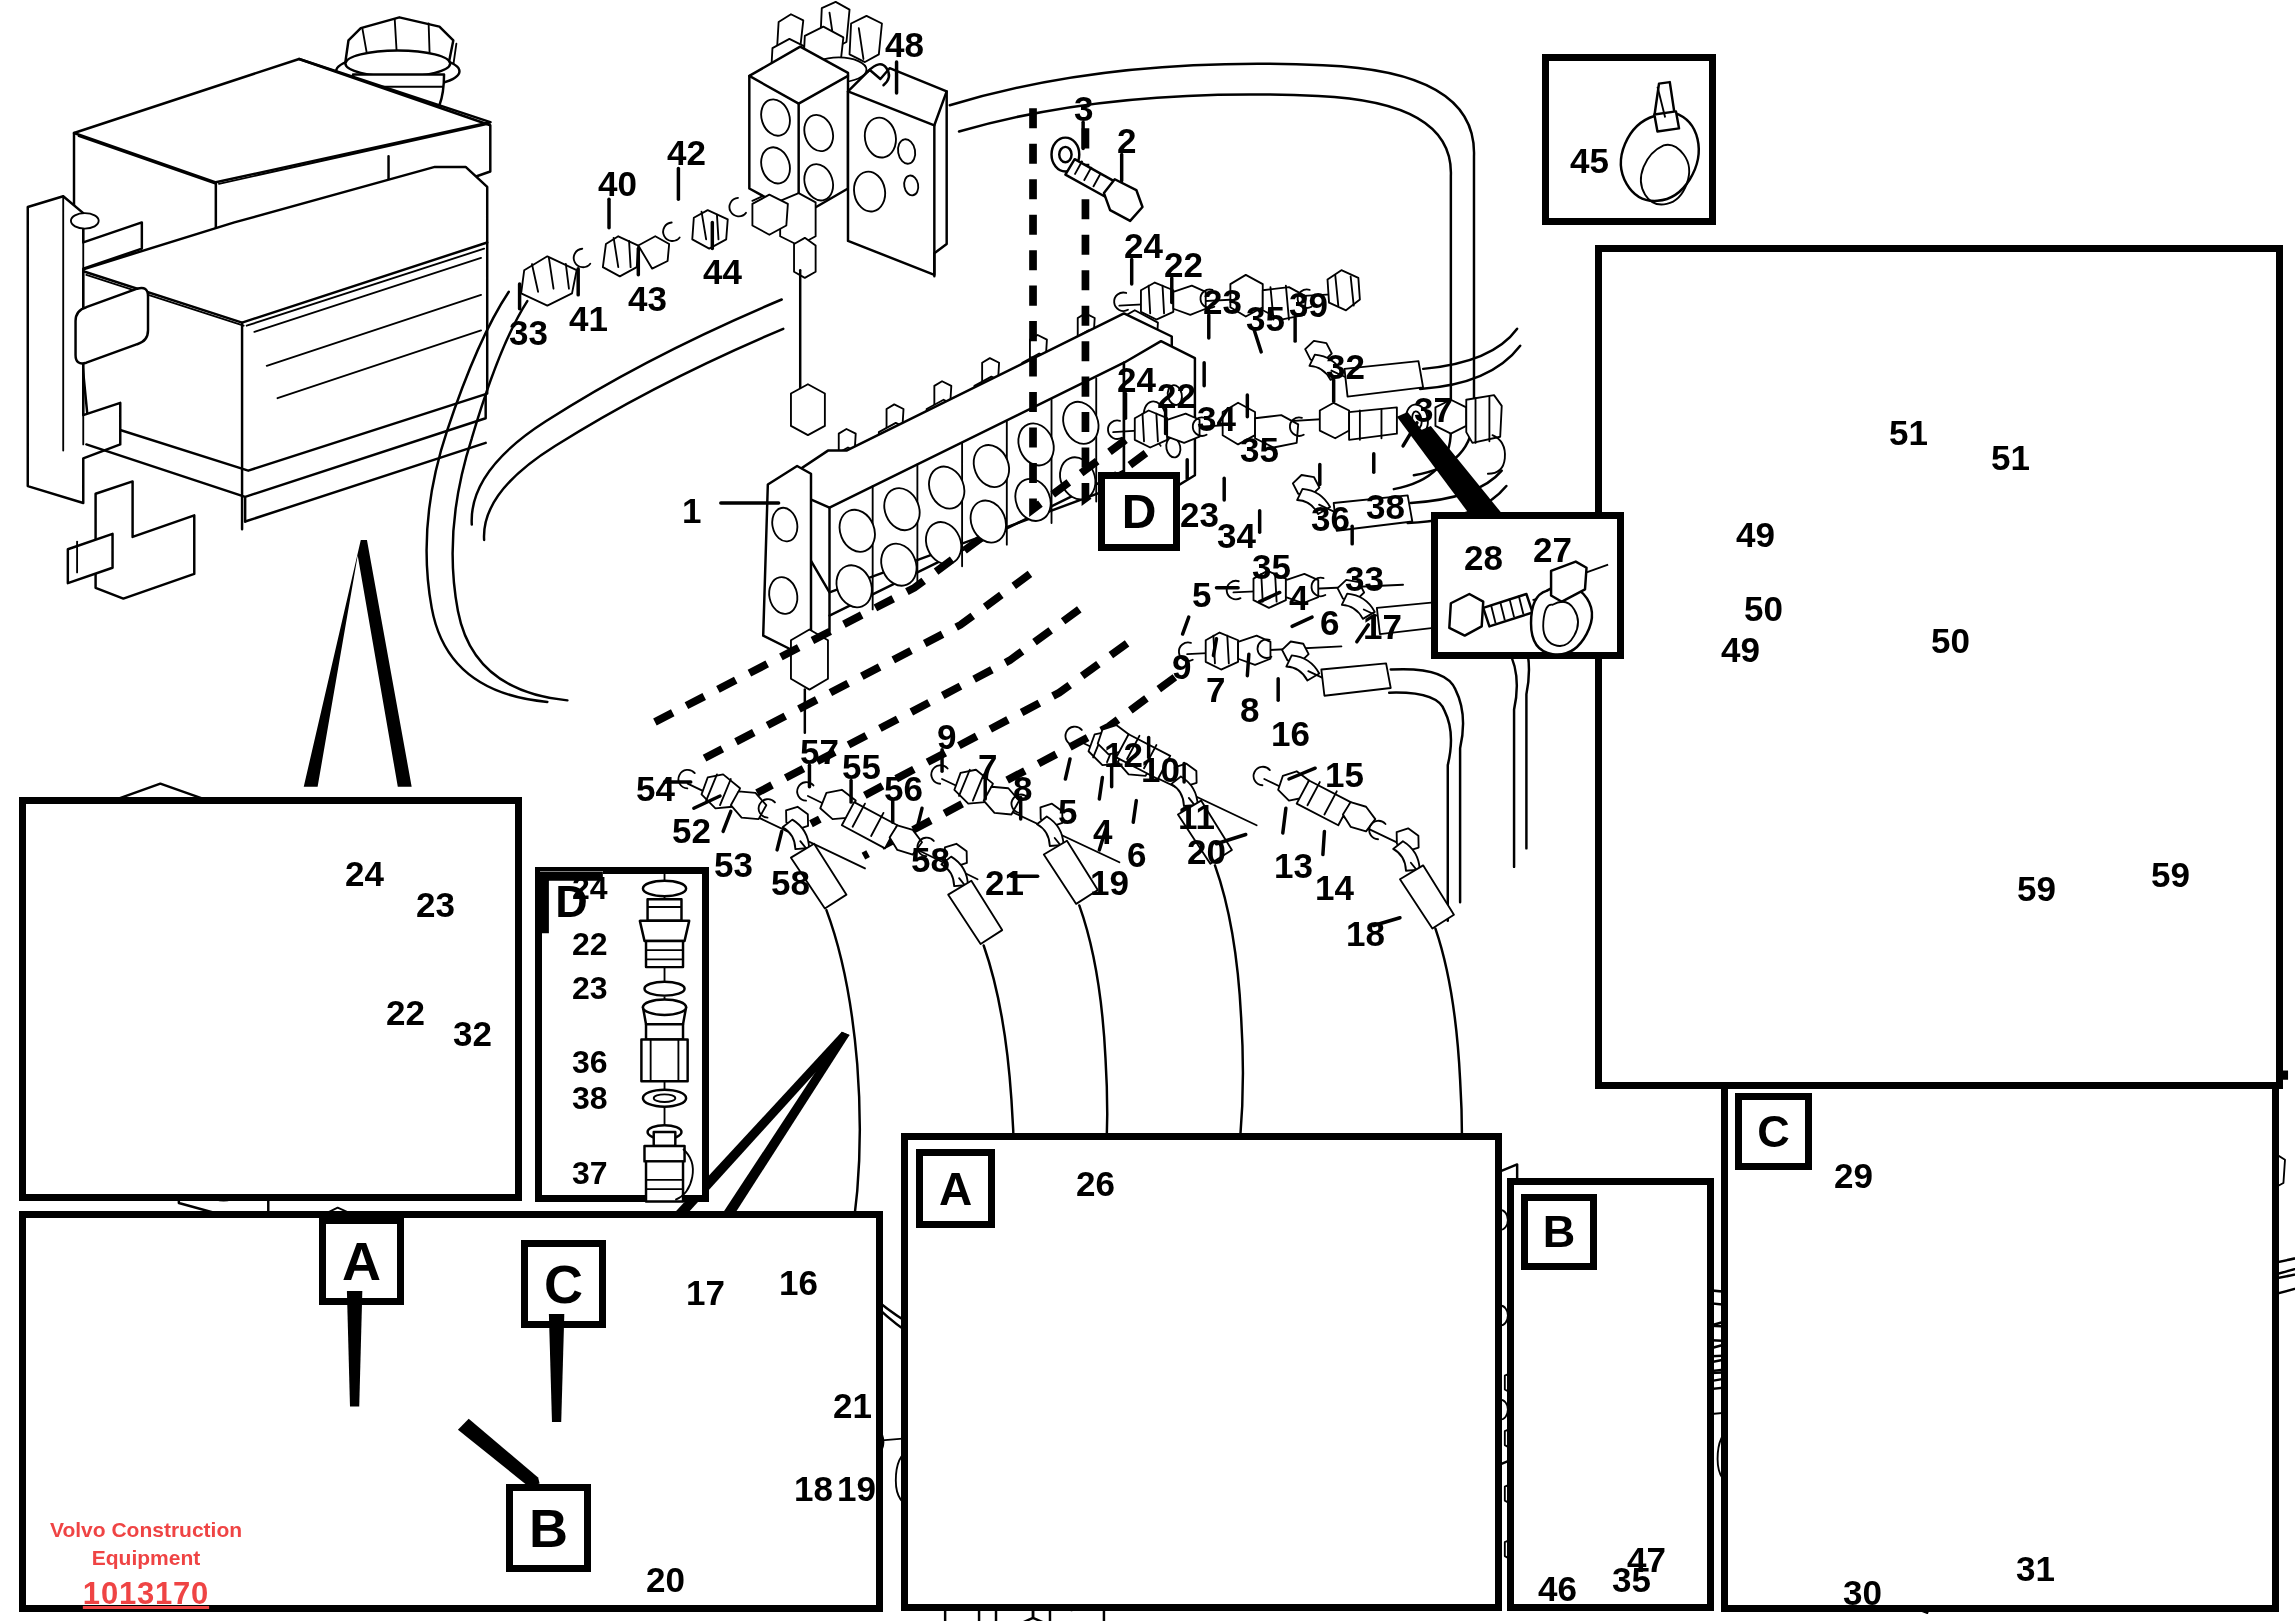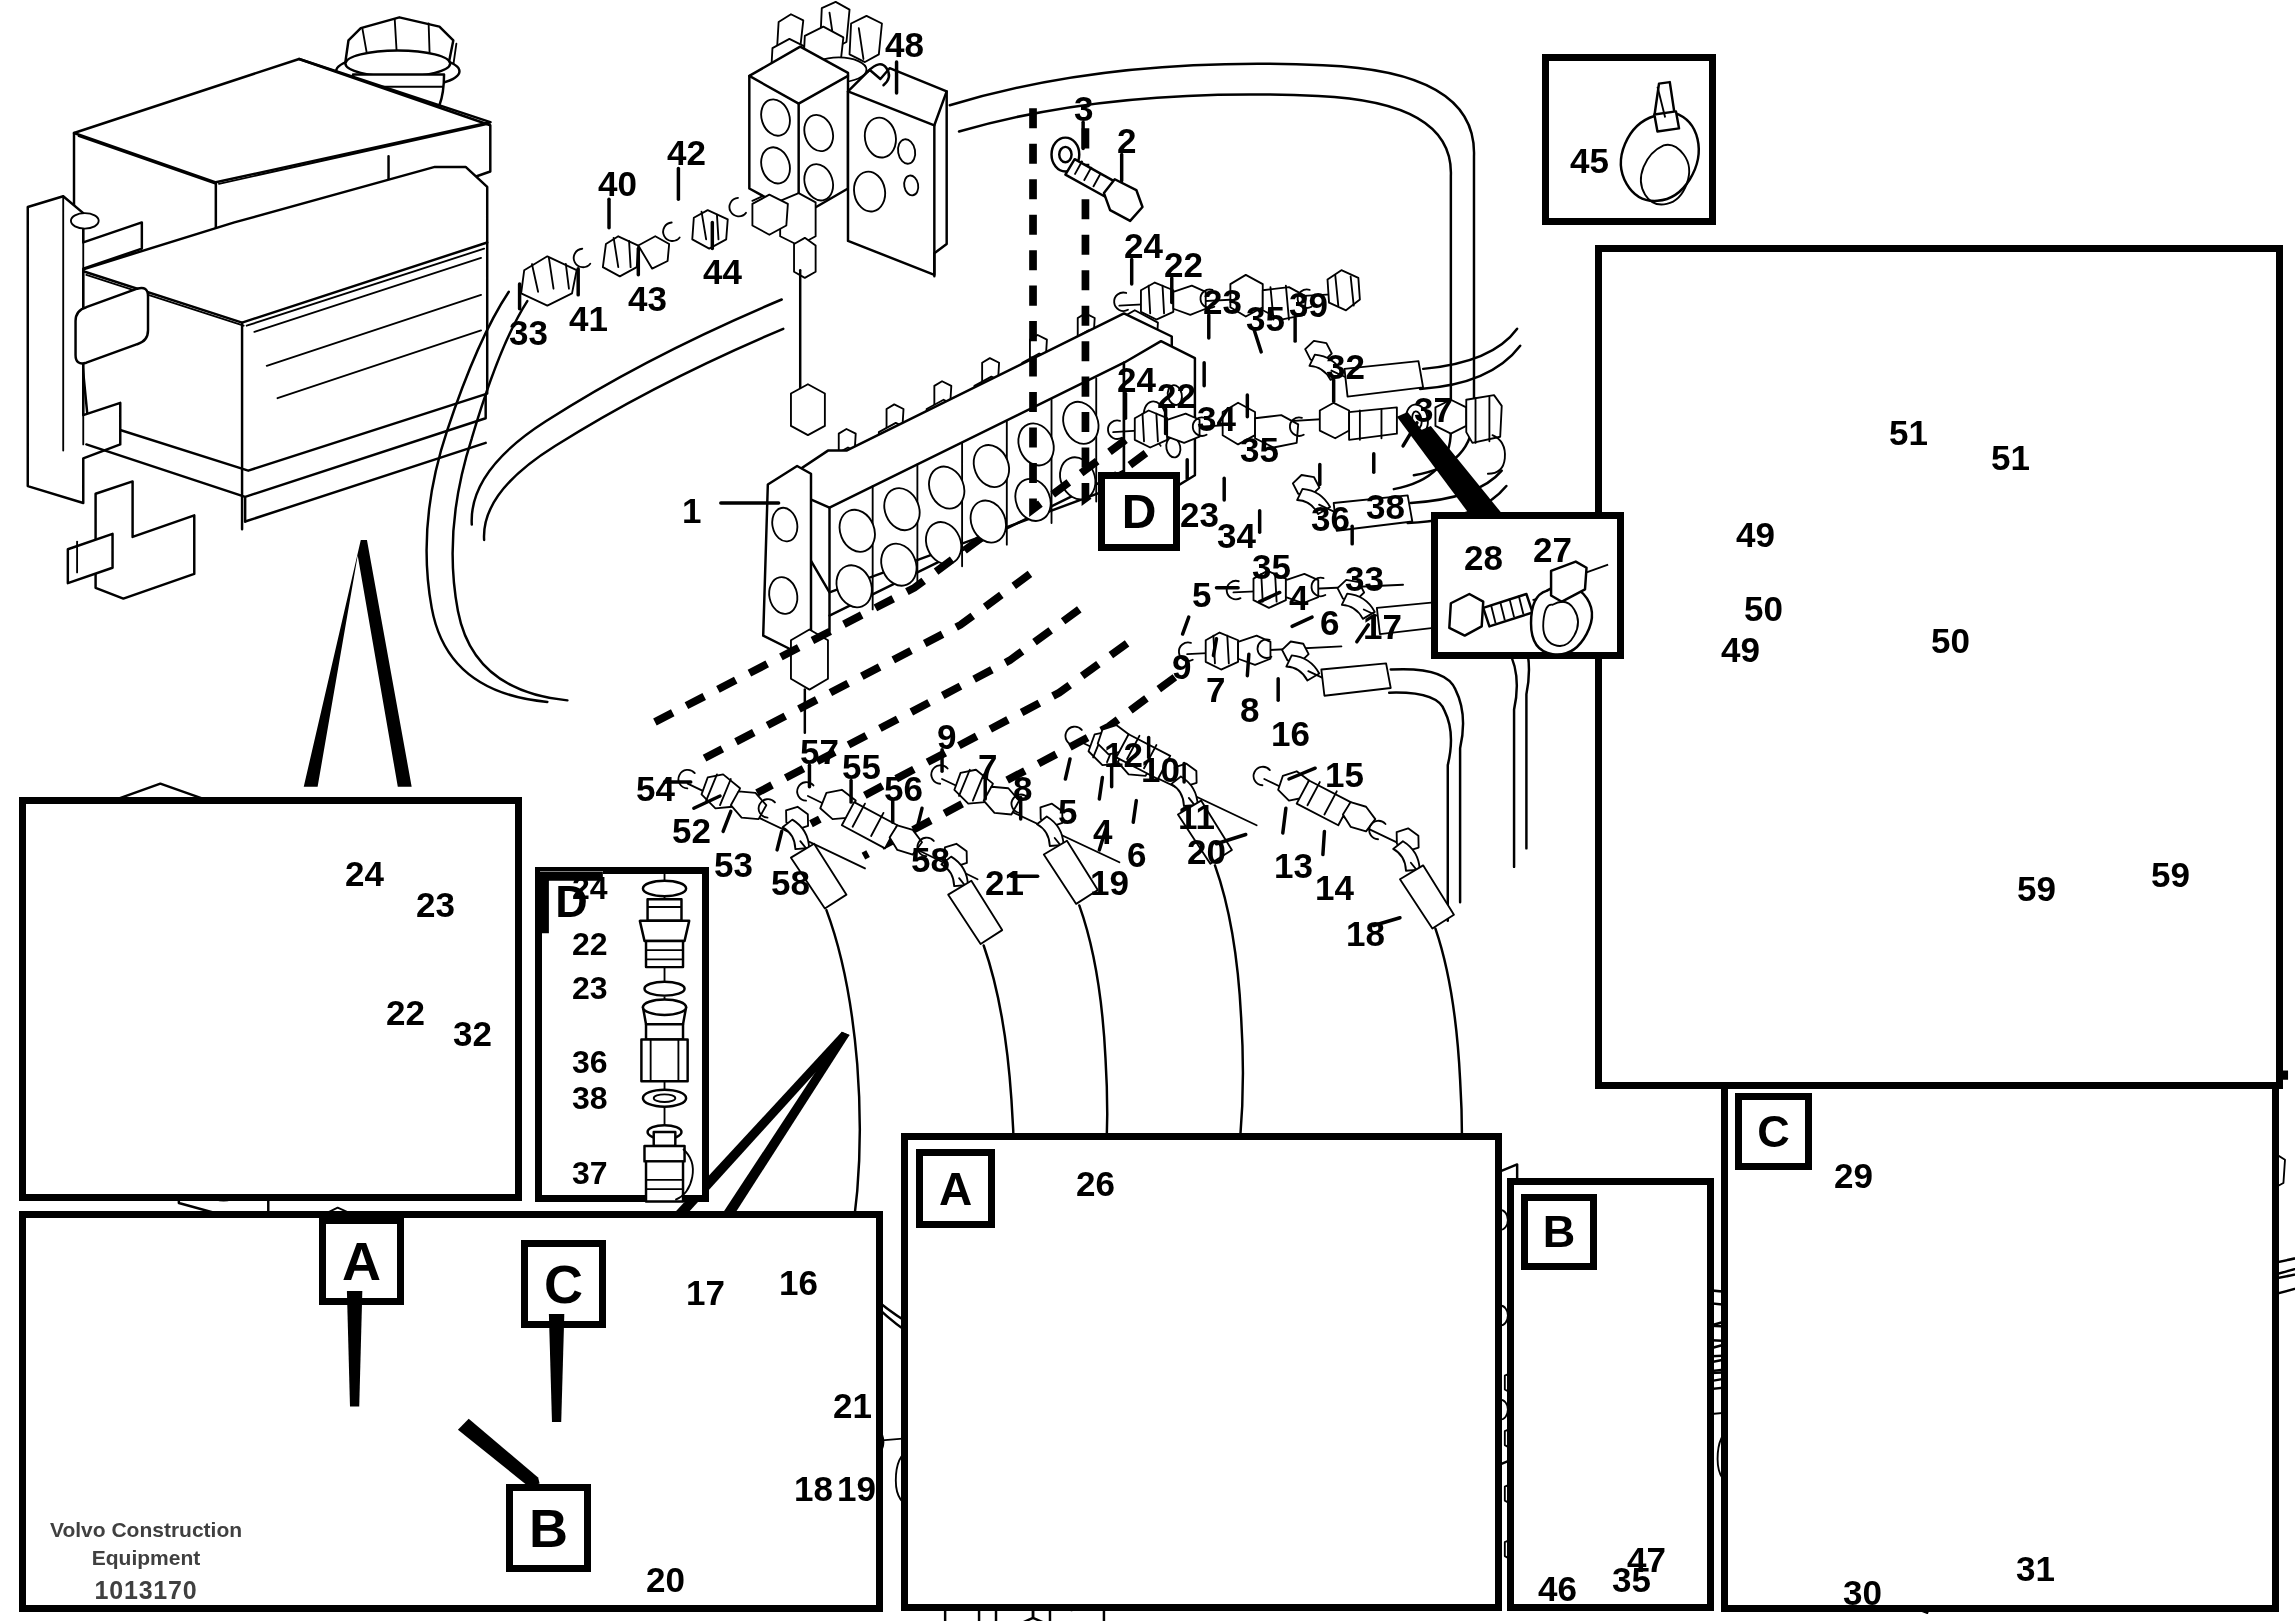--- a/index.html
+++ b/index.html
@@ -8,23 +8,23 @@
   #sheet{position:relative;width:2295px;height:1622px;background:#fff;overflow:hidden;}
   #sheet svg.layer{position:absolute;left:0;top:0;width:2295px;height:1622px;}
   .callnum{position:absolute;font-family:"Liberation Sans", sans-serif;font-weight:bold;
            color:#000;line-height:1;white-space:nowrap;}
   .n-lg{font-size:35px;}
   .n-md{font-size:32px;}
   .boxlabel{position:absolute;border:7px solid #000;background:#fff;display:flex;
             align-items:center;justify-content:center;font-weight:bold;
             font-family:"Liberation Sans", sans-serif;color:#000;}
   .panel{position:absolute;border:7px solid #000;background:#fff;box-sizing:border-box;}
-  .logo{position:absolute;text-align:center;font-family:"Liberation Sans", sans-serif;color:#404040;}
+  .logo{position:absolute;text-align:center;font-family:"Liberation Sans", sans-serif;color:#ef4444;}
   .logo .l1{font-size:21px;font-weight:bold;line-height:1.35;}
-  .logo .l2{font-size:25px;font-weight:bold;letter-spacing:0.8px;margin-top:3.1px;}
+  .logo .l2{font-size:31px;font-weight:bold;letter-spacing:0.8px;margin-top:3.1px;text-decoration:underline;}
 </style>
 </head>
 <body>
 
 <div id="sheet">
 
   <svg class="layer" viewBox="0 0 2977 2103">
     <defs>
       <style>
         .st{fill:none;stroke:#000;stroke-width:3.2;stroke-linecap:round;stroke-linejoin:round;}

